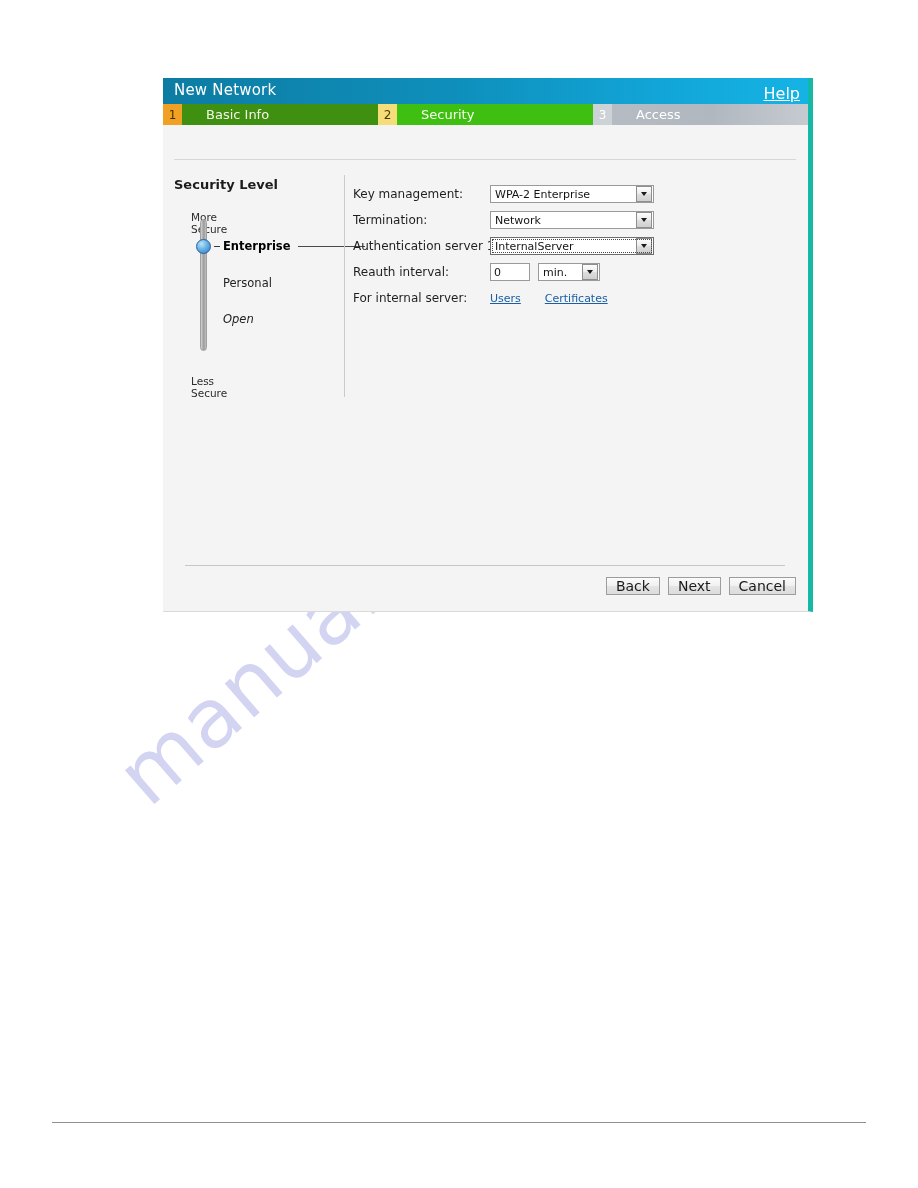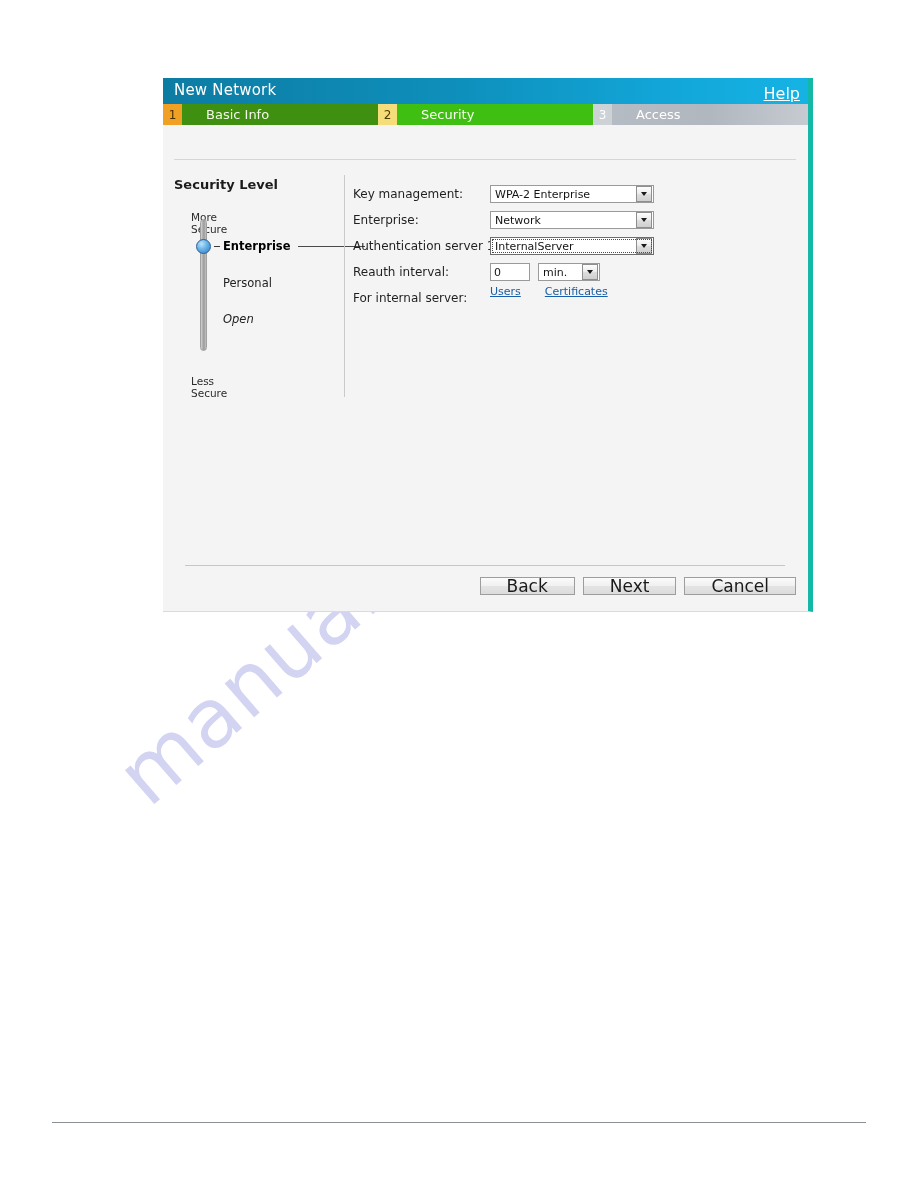--- a/index.html
+++ b/index.html
@@ -288,21 +288,21 @@
     border: 1px solid #9a9a9a;
     box-sizing: border-box;
     font-size: 11px;
     color: #141414;
     padding-left: 3px;
     line-height: 16px;
     font-family: "DejaVu Sans", "Liberation Sans", sans-serif;
   }
   .gap-8 { width: 8px; }
 
-  .linkrow { display: flex; height: 26px; }
+  .linkrow { display: flex; align-items: center; height: 26px; }
   .lnk {
     font-size: 11px;
     color: #1a5ea8;
     text-decoration: underline;
     cursor: pointer;
   }
   .lnk.second { margin-left: 24px; }
 
   
   .footer {
@@ -321,25 +321,25 @@
   .btns {
     position: absolute;
     right: 12px;
     top: 12px;
     display: flex;
     gap: 8px;
   }
   .btn {
     min-width: 48px;
     height: 18px;
-    padding: 0 26px;
+    padding: 0 9px;
     background: linear-gradient(to bottom, #fbfbfb 0%, #f0f0f0 50%, #e4e4e4 51%, #dcdcdc 100%);
     border: 1px solid #9d9d9d;
     box-sizing: border-box;
-    font-size: 17px;
+    font-size: 14px;
     color: #1a1a1a;
     display: flex;
     align-items: center;
     justify-content: center;
     cursor: pointer;
     font-family: "DejaVu Sans", "Liberation Sans", sans-serif;
   }
 
   
   #page-rule {
@@ -410,21 +410,21 @@
         <div class="flabel">Key management:</div>
         <div class="combo wide">
           <div class="cval">WPA-2 Enterprise</div>
           <div class="cbtn">
               <span class="arrow"></span>
             </div>
         </div>
       </div>
 
       <div class="frow">
-        <div class="flabel">Enterprise:</div>
+        <div class="flabel">Termination:</div>
         <div class="combo wide">
           <div class="cval">Network</div>
           <div class="cbtn">
               <span class="arrow"></span>
             </div>
         </div>
       </div>
 
       <div class="frow">
         <div class="flabel">Authentication server 1:</div>

